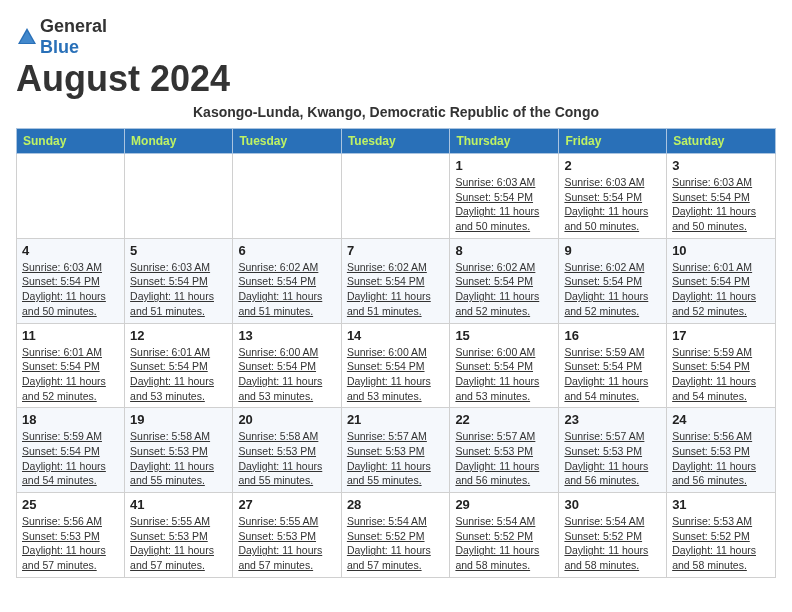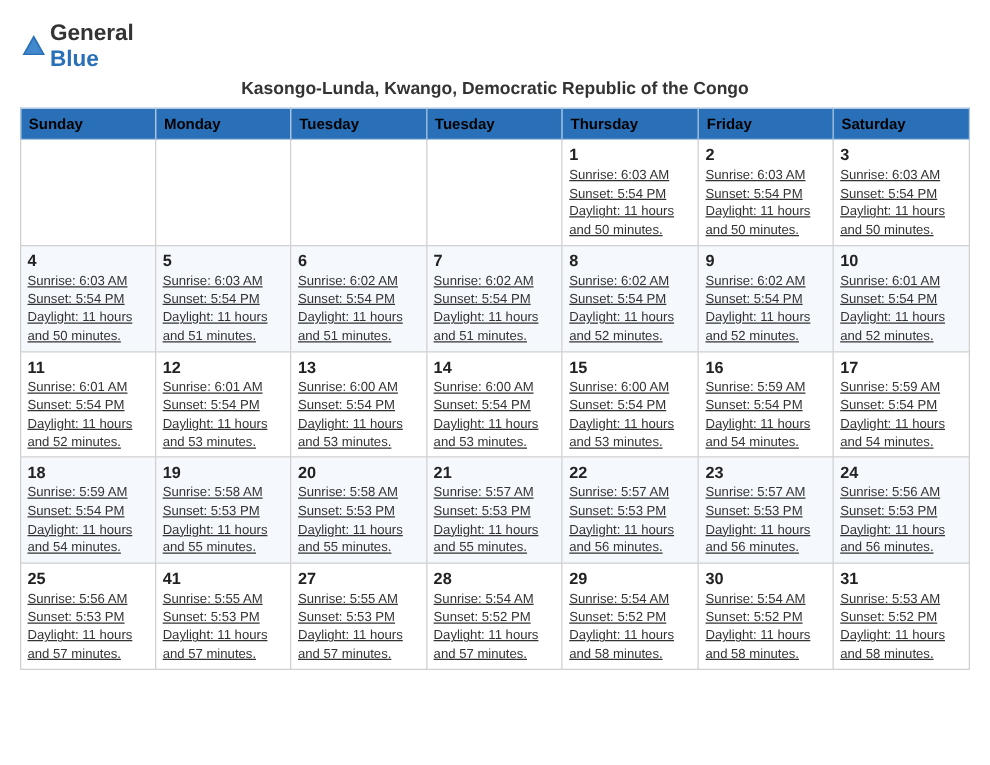--- a/index.html
+++ b/index.html
@@ -50,21 +50,21 @@
       margin-bottom: 8px;
       font-weight: 700;
     }
     .calendar {
       width: 100%;
       border-collapse: collapse;
       font-size: 11px;
     }
     .calendar th {
       background-color: #2970b8;
-      color: #000000;
+      color: #bef264;
       text-align: left;
       padding: 5px 6px;
       font-size: 12px;
       border: 1px solid #aac4e0;
     }
     .calendar td {
       border: 1px solid #d0d0d0;
       vertical-align: top;
       padding: 4px 5px;
       width: 113px;
@@ -98,20 +98,21 @@
   <div class="logo">
     <svg class="logo-icon" viewBox="0 0 22 22" xmlns="http://www.w3.org/2000/svg">
       <polygon points="11,2 20,18 2,18" fill="#2970b8"></polygon>
       <polygon points="11,5 18,17 4,17" fill="#5ba0e0" opacity="0.5"></polygon>
     </svg>
     <div>
       <span class="logo-text-general">General</span><br>
       <span class="logo-text-blue">Blue</span>
     </div>
   </div>
+  <div class="month-title">August 2024</div>
 </div>
 
 <div class="subtitle">Kasongo-Lunda, Kwango, Democratic Republic of the Congo</div>
 
 <table class="calendar">
   <thead>
     <tr>
     <th>Sunday</th>
         <th>Monday</th>
         <th>Tuesday</th>

